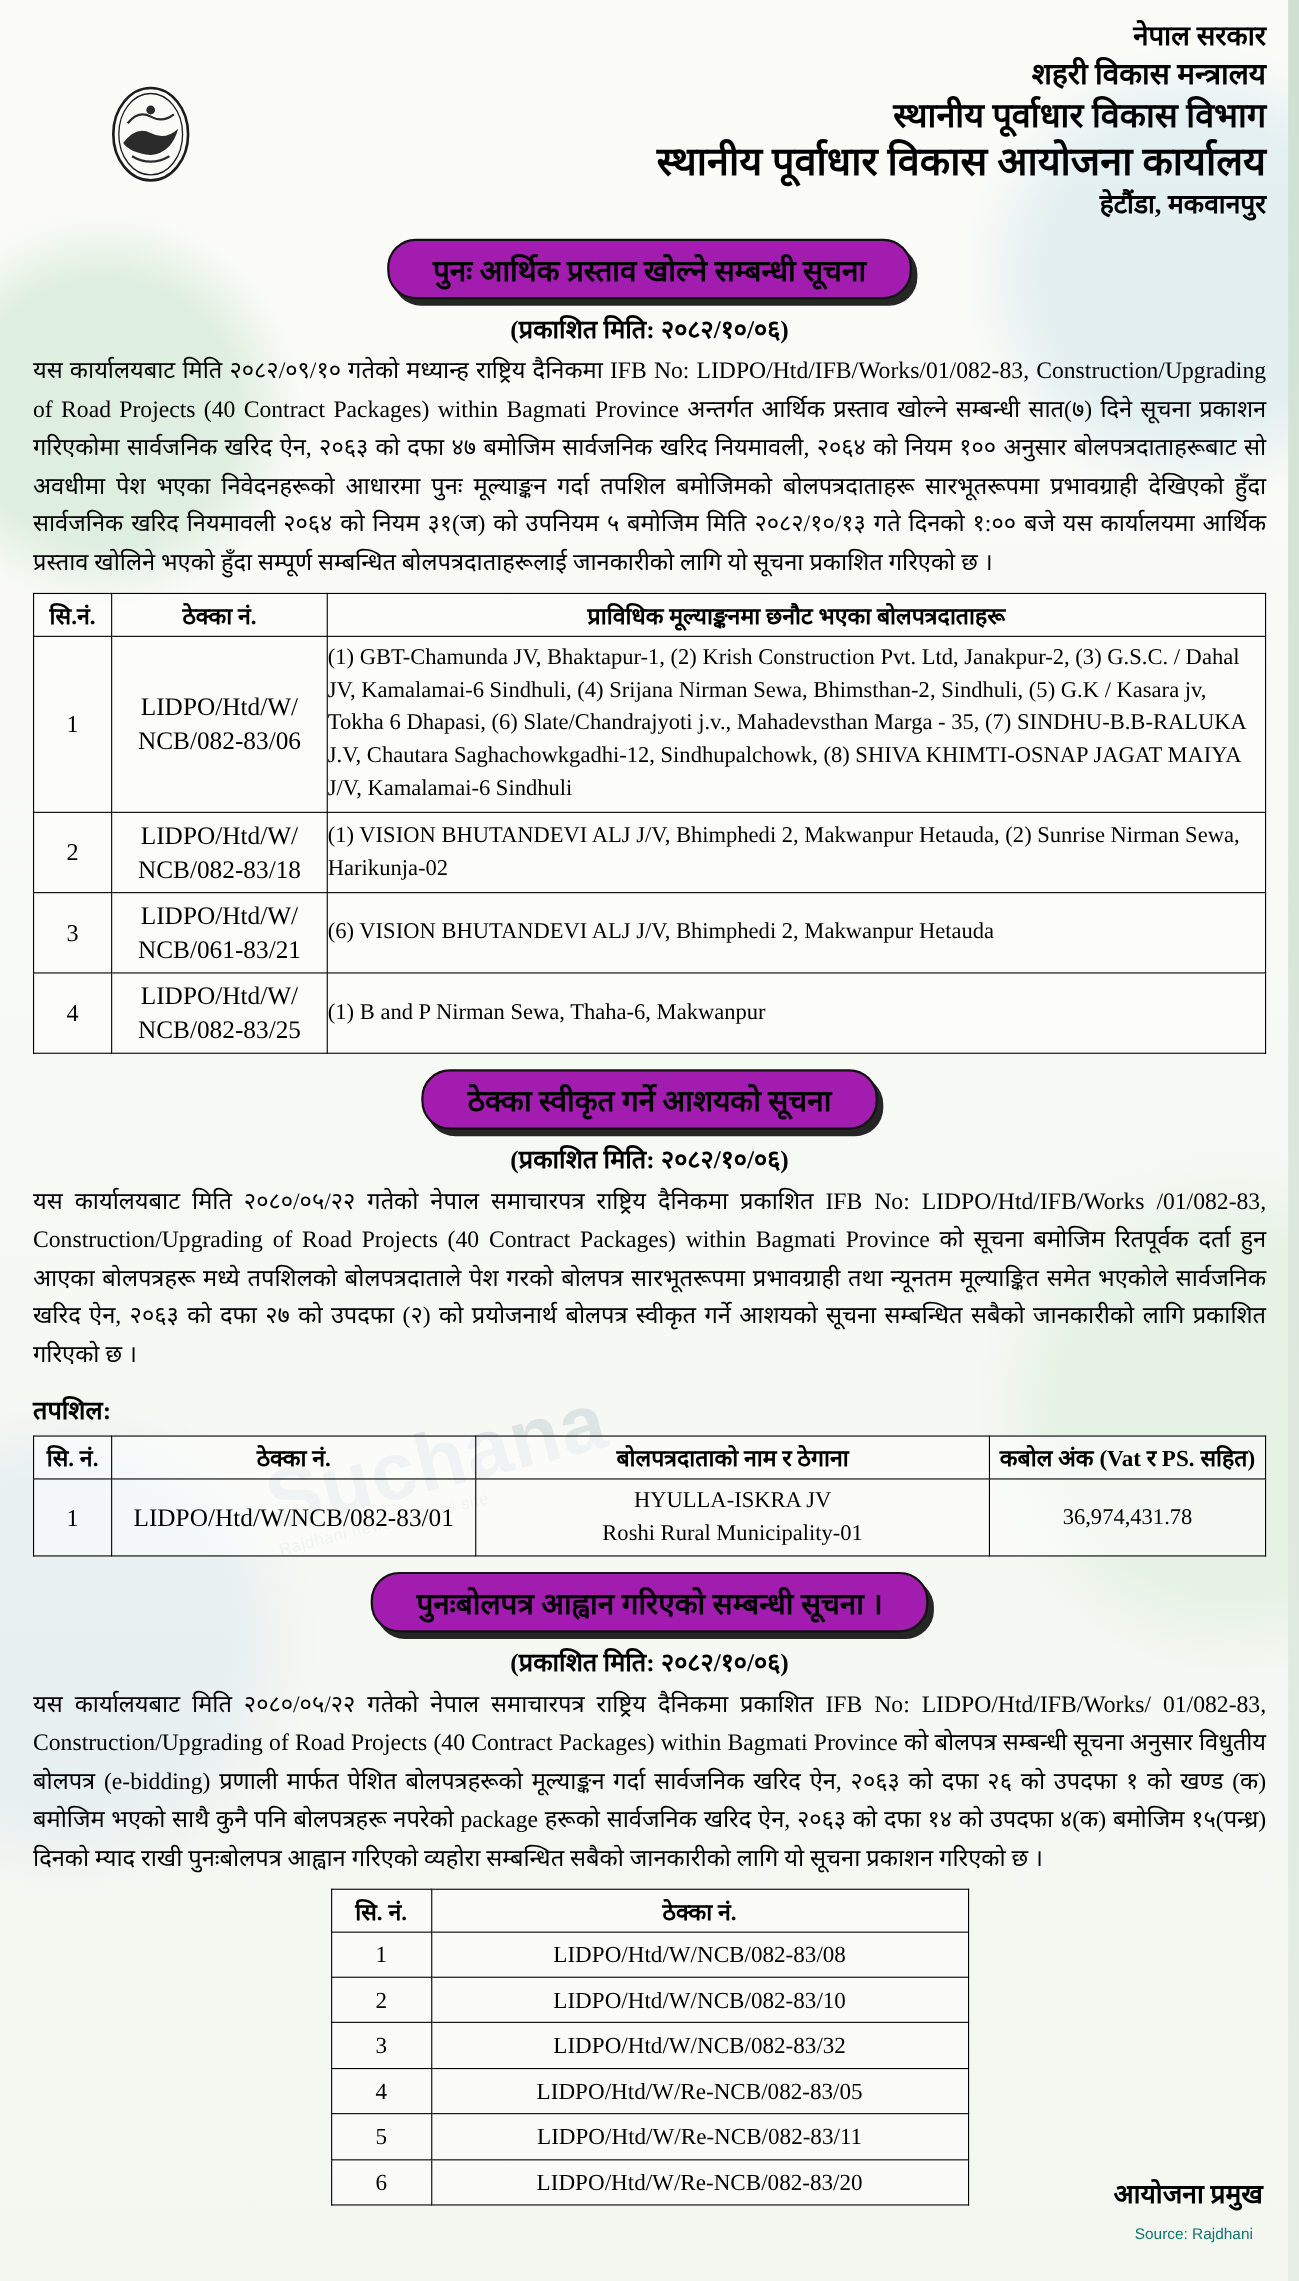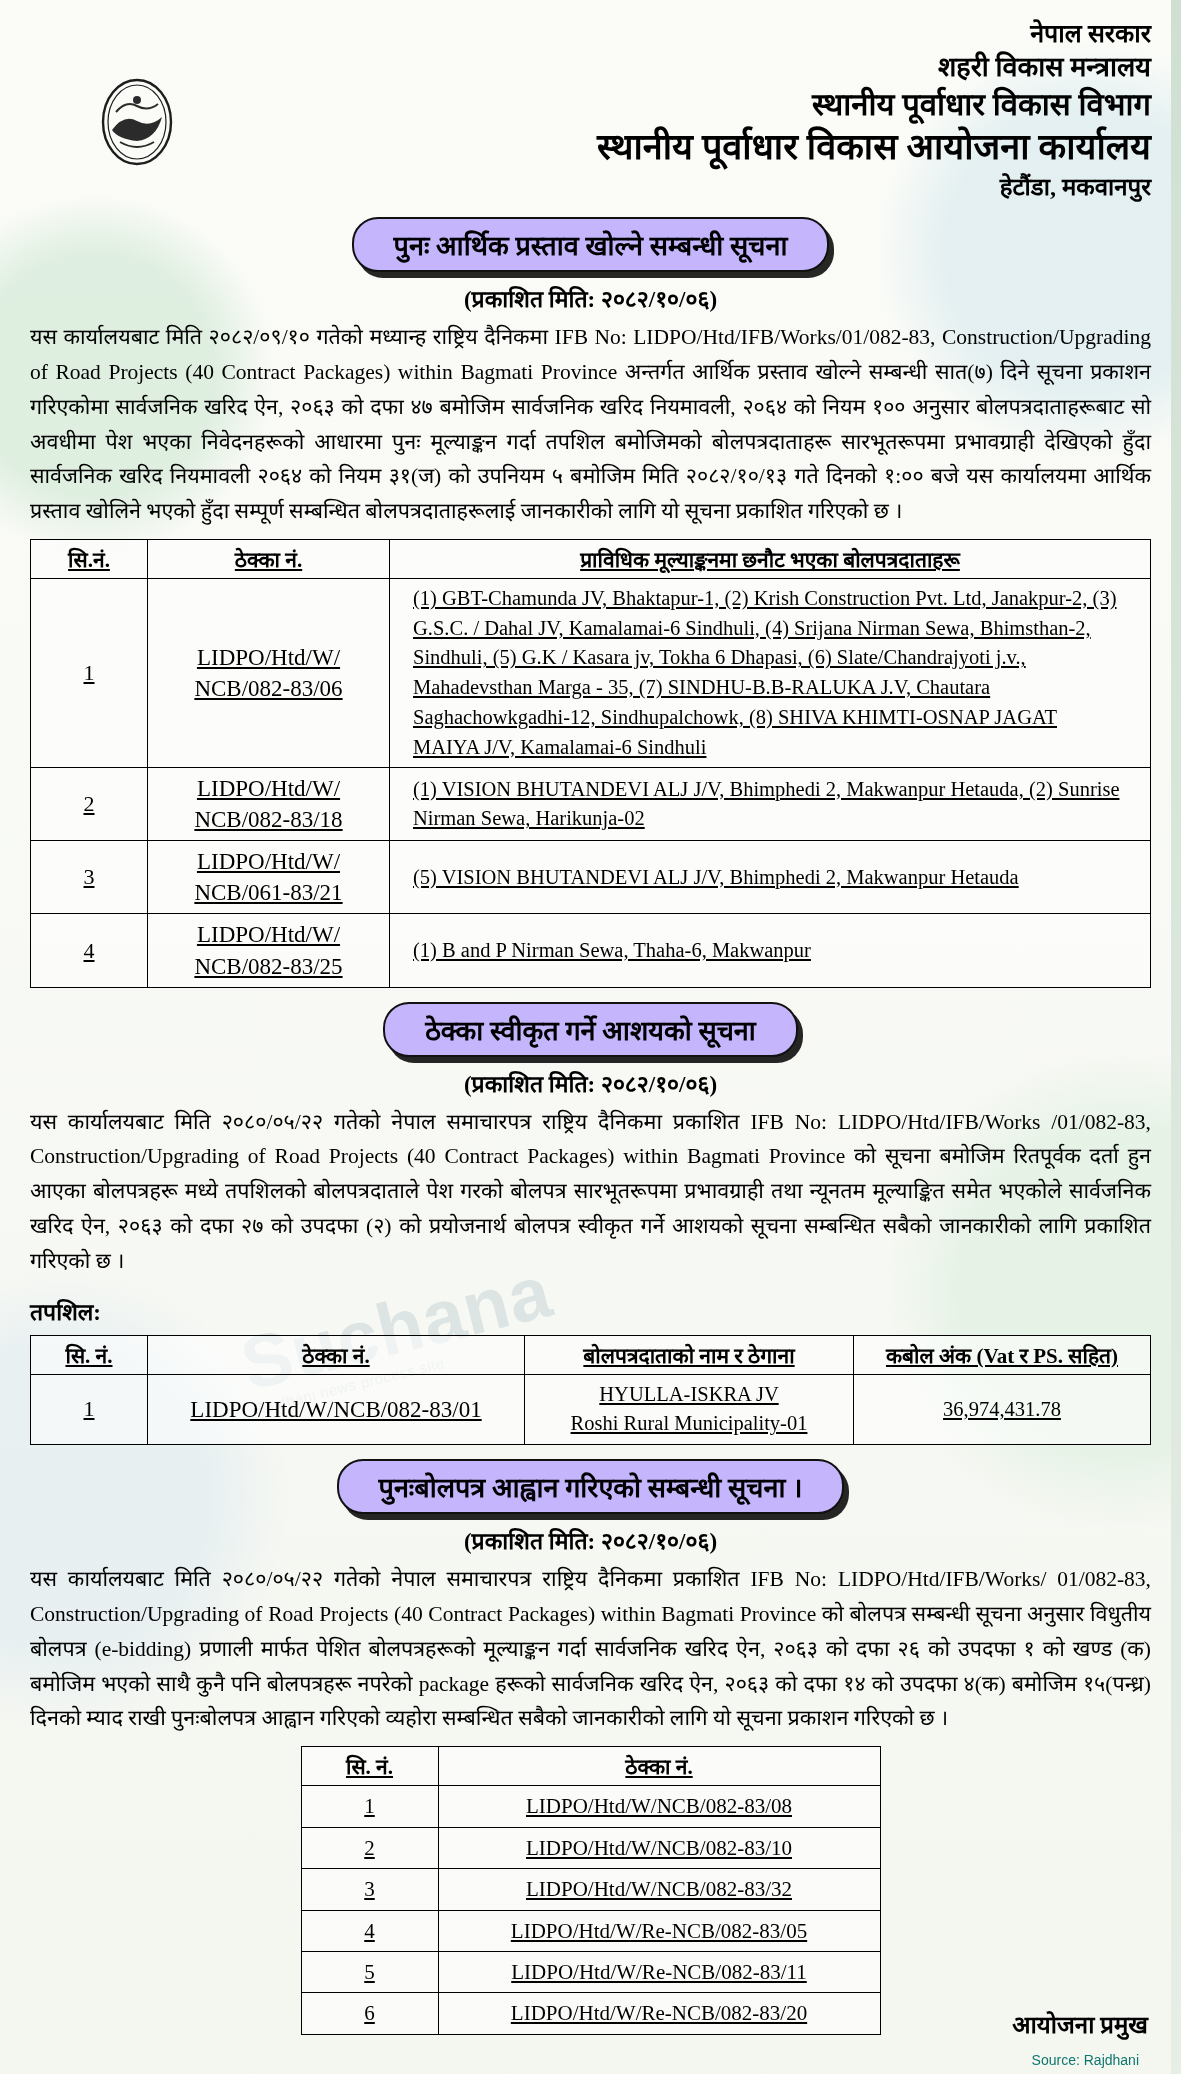--- a/index.html
+++ b/index.html
@@ -66,21 +66,21 @@
 
   
   .ribbon{
     display:block;
     margin:14px auto 4px auto;
     text-align:center;
   }
   .ribbon-inner{
     display:inline-block;
     position:relative;
-    background:#c4b5fd;
+    background:#a21caf;
     border:2px solid #111;
     border-radius:26px;
     padding:7px 40px;
     font-size:27px;
     font-weight:700;
     box-shadow:5px 6px 0 rgba(0,0,0,.85);
   }
   .pubdate{
     text-align:center;
     font-size:23px;
@@ -94,21 +94,21 @@
     margin:4px 0 10px 0;
   }
   
   table{
     width:100%;
     border-collapse:collapse;
     margin:8px 0 6px 0;
     background:rgba(255,255,255,.55);
   }
   table, th, td{border:1.6px solid #000;}
-  th,td{padding:5px 23px;vertical-align:middle;text-decoration:underline;}
+  th,td{padding:5px 0;vertical-align:middle;}
   th{font-size:21px;font-weight:700;text-align:center;}
   td{font-size:20.5px;line-height:1.45;}
   td.c{text-align:center;}
   td.num{text-align:center;width:48px;font-size:22px;}
   td.contract{text-align:center;width:195px;font-size:23px;line-height:1.35;}
   .t2 td.contract{width:330px;}
   .tapshil{
     text-align:left;
     font-size:23px;
     font-weight:700;
@@ -188,21 +188,21 @@
           <td>(1) GBT-Chamunda JV, Bhaktapur-1, (2) Krish Construction Pvt. Ltd, Janakpur-2, (3) G.S.C. / Dahal JV, Kamalamai-6 Sindhuli, (4) Srijana Nirman Sewa, Bhimsthan-2, Sindhuli, (5) G.K / Kasara jv, Tokha 6 Dhapasi, (6) Slate/Chandrajyoti j.v., Mahadevsthan Marga - 35, (7) SINDHU-B.B-RALUKA J.V, Chautara Saghachowkgadhi-12, Sindhupalchowk, (8) SHIVA KHIMTI-OSNAP JAGAT MAIYA J/V, Kamalamai-6 Sindhuli</td>
         </tr>
         <tr>
           <td class="num">2</td>
           <td class="contract">LIDPO/Htd/W/ NCB/082-83/18</td>
           <td>(1) VISION BHUTANDEVI ALJ J/V, Bhimphedi 2, Makwanpur Hetauda, (2) Sunrise Nirman Sewa, Harikunja-02</td>
         </tr>
         <tr>
           <td class="num">3</td>
           <td class="contract">LIDPO/Htd/W/ NCB/061-83/21</td>
-          <td>(5) VISION BHUTANDEVI ALJ J/V, Bhimphedi 2, Makwanpur Hetauda</td>
+          <td>(6) VISION BHUTANDEVI ALJ J/V, Bhimphedi 2, Makwanpur Hetauda</td>
         </tr>
         <tr>
           <td class="num">4</td>
           <td class="contract">LIDPO/Htd/W/ NCB/082-83/25</td>
           <td>(1) B and P Nirman Sewa, Thaha-6, Makwanpur</td>
         </tr>
       </tbody>
     </table>
 
     <div class="ribbon">

